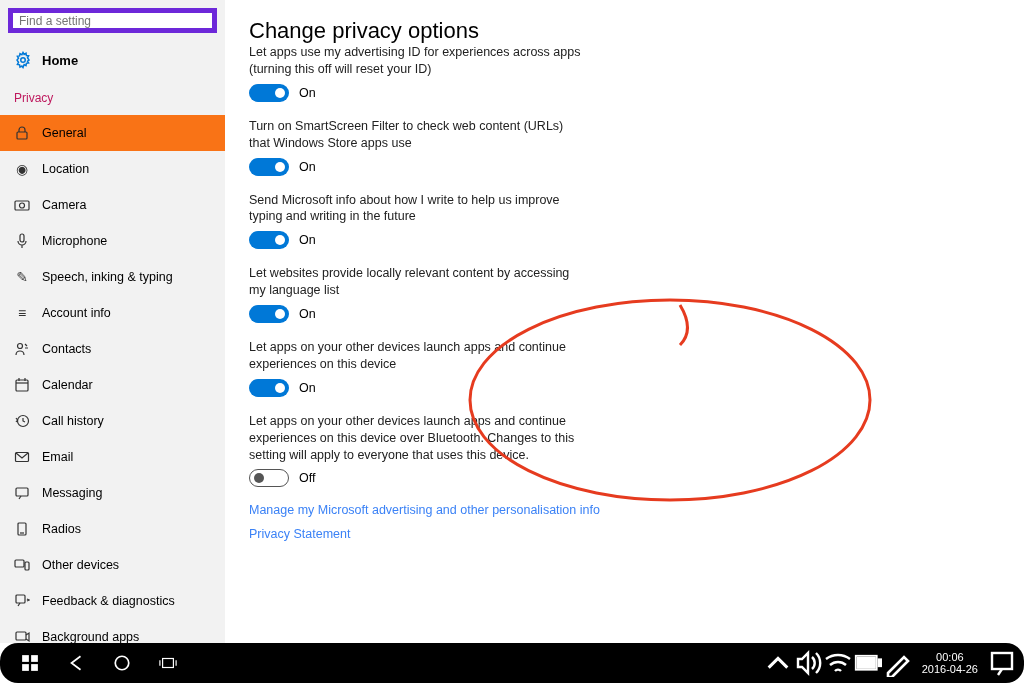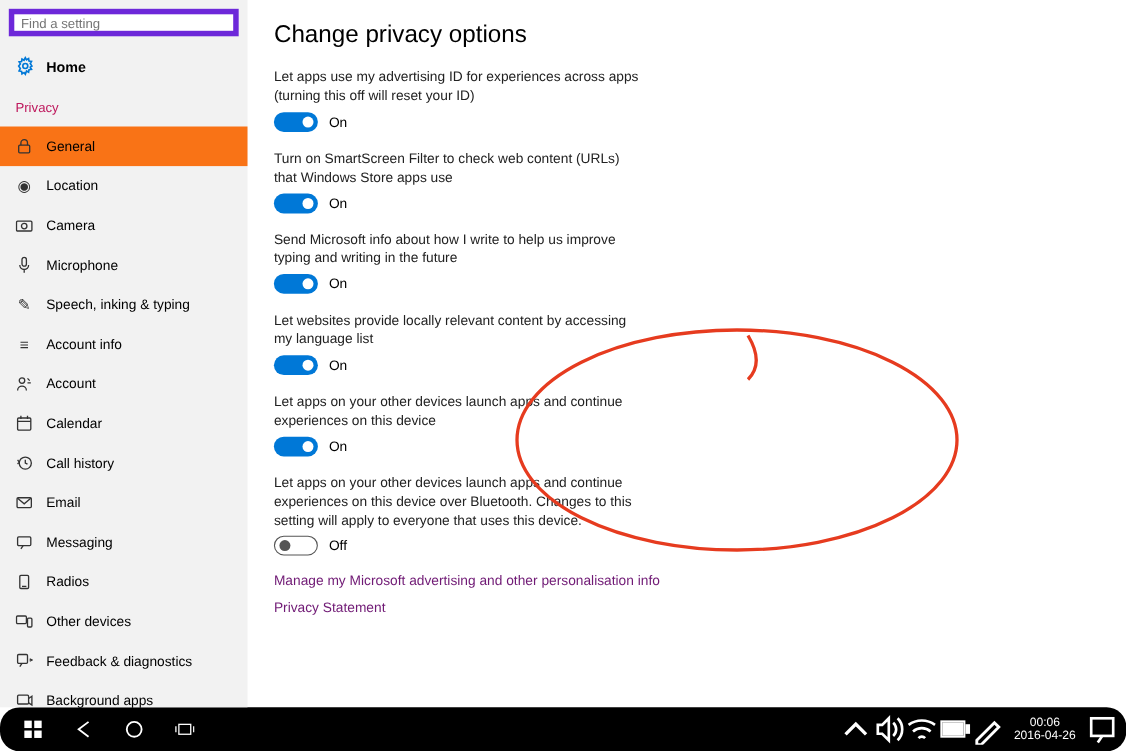--- a/index.html
+++ b/index.html
@@ -10,32 +10,32 @@
 .search-box input { border: none; outline: none; flex: 1; font-size: 12px; color: #666; background: transparent; }
 .search-box .sicon { color: #0078d7; font-size: 13px; }
 .home-row { display: flex; align-items: center; gap: 10px; padding: 6px 14px 12px 14px; font-weight: bold; font-size: 13px; }
 .home-row svg { width: 18px; height: 18px; }
 .section-head { padding: 10px 14px; font-size: 12px; color: #be185d; }
 .nav-item { display: flex; align-items: center; gap: 12px; padding: 10px 14px; font-size: 12.5px; cursor: pointer; }
 .nav-item.sel { background: #f97316; }
 .nav-item svg, .nav-item .glyph { width: 16px; height: 16px; flex-shrink: 0; display: inline-flex; align-items: center; justify-content: center; font-size: 14px; }
 .nav-item .glyph { color: #333; }
 .main { flex: 1; padding: 18px 24px; overflow: auto; position: relative; }
-.main h1 { font-size: 22px; font-weight: 400; margin-bottom: 18px; }
+.main h1 { font-size: 22px; font-weight: 400; }
 .opt { margin-bottom: 16px; max-width: 335px; }
 .opt .desc { font-size: 12.5px; line-height: 1.35; color: #222; margin-bottom: 6px; }
 .toggle-row { display: flex; align-items: center; gap: 10px; }
 .toggle { width: 40px; height: 18px; border-radius: 10px; position: relative; }
 .toggle.on { background: #0078d7; }
 .toggle.off { background: #fff; border: 1.5px solid #555; }
 .toggle .knob { position: absolute; width: 10px; height: 10px; border-radius: 50%; top: 50%; transform: translateY(-50%); }
 .toggle.on .knob { right: 4px; background: #fff; }
 .toggle.off .knob { left: 4px; background: #555; }
 .toggle-label { font-size: 12.5px; }
-.link { color: #701a75; font-size: 12.5px; margin-bottom: 10px; cursor: pointer; }
+.link { color: #3b82f6; font-size: 12.5px; margin-bottom: 10px; cursor: pointer; }
 .annot { position: absolute; left: 230px; top: 290px; width: 430px; height: 220px; pointer-events: none; }
 .taskbar { height: 40px; background: #000; color: #fff; display: flex; align-items: center; justify-content: space-between; padding: 0 8px; border-radius: 18px; }
 .tb-left, .tb-right { display: flex; align-items: center; gap: 2px; }
 .tb-btn { width: 44px; height: 40px; display: inline-flex; align-items: center; justify-content: center; }
 .tb-btn svg { width: 18px; height: 18px; }
 .tb-right .tray { width: 28px; display: inline-flex; align-items: center; justify-content: center; }
 .clock { text-align: center; font-size: 11px; line-height: 1.1; padding: 0 8px; }
 </style>
 </head>
 <body>
@@ -94,21 +94,21 @@
     </div>
     <div class="nav-item">
       <span class="glyph">≡</span>
       <span>Account info</span>
     </div>
     <div class="nav-item">
       <svg viewBox="0 0 16 16" fill="none" stroke="#333" stroke-width="1.2">
           <circle cx="6" cy="5" r="2.5"></circle>
           <path d="M2 14c0-2.5 2-4 4-4s4 1.5 4 4M11 3l2 2M11 7l3 0"></path>
         </svg>
-      <span>Account</span>
+      <span>Contacts</span>
     </div>
     <div class="nav-item">
       <svg viewBox="0 0 16 16" fill="none" stroke="#333" stroke-width="1.2">
           <rect x="2" y="3" width="12" height="11" rx="1"></rect>
           <line x1="2" y1="6" x2="14" y2="6"></line>
           <line x1="5" y1="1" x2="5" y2="4"></line>
           <line x1="11" y1="1" x2="11" y2="4"></line>
         </svg>
       <span>Calendar</span>
     </div>

